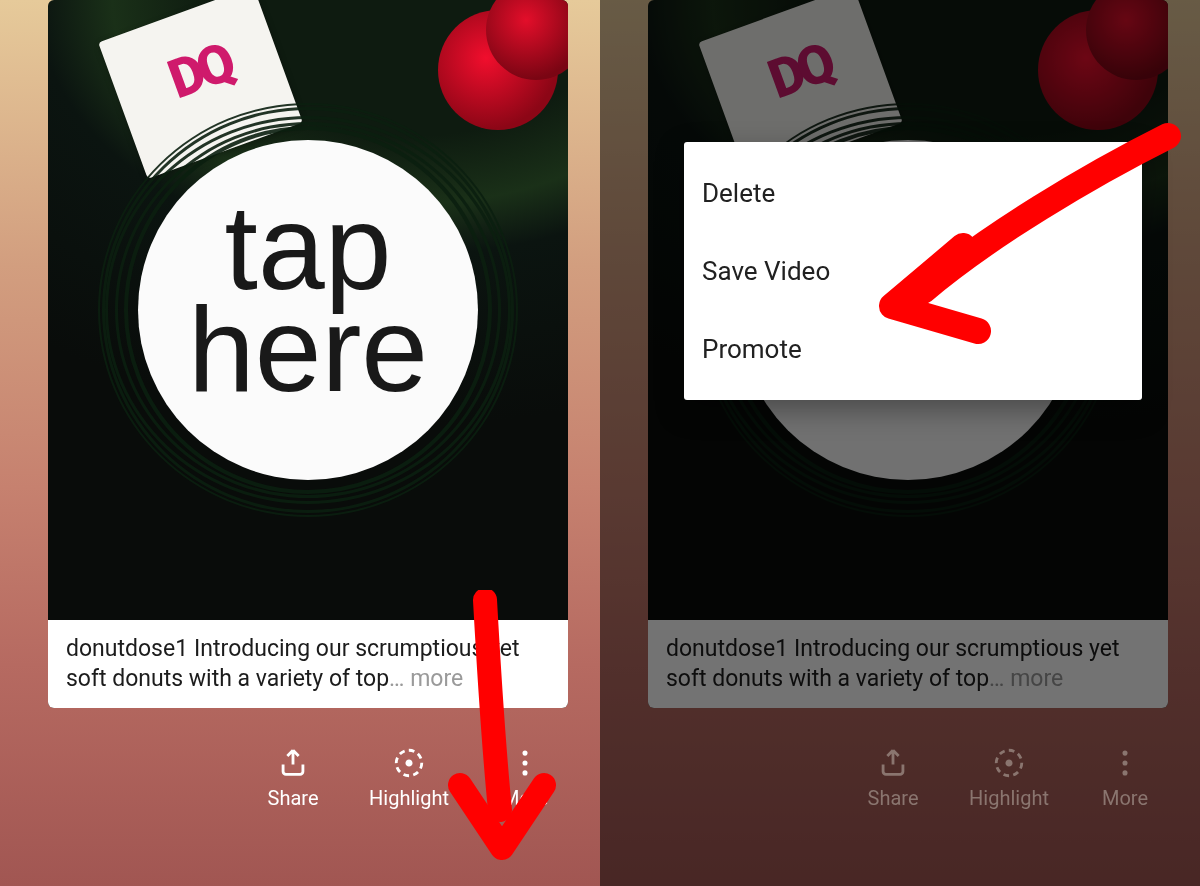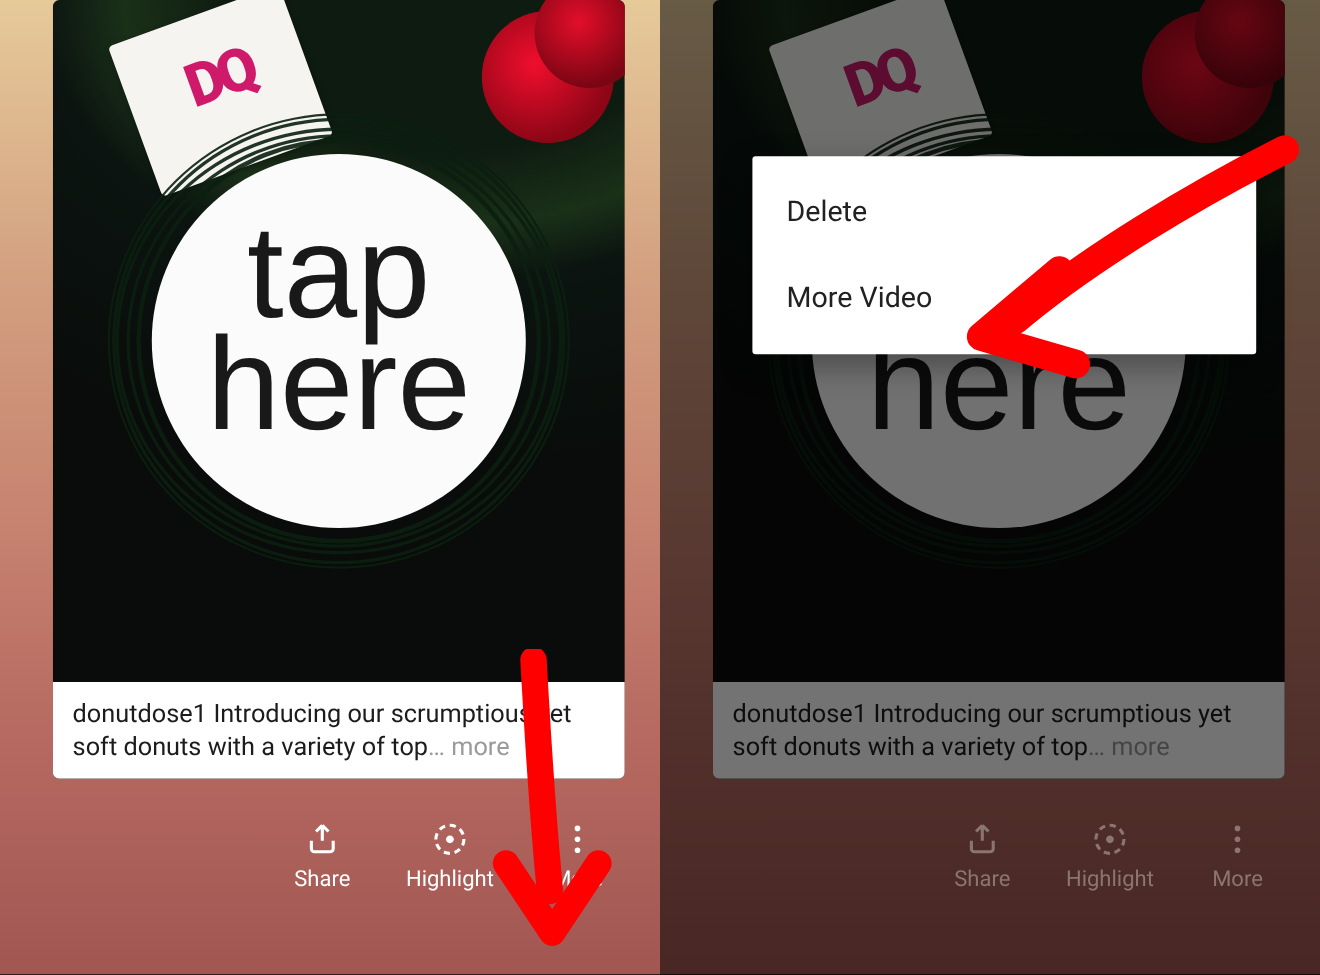--- a/index.html
+++ b/index.html
@@ -35,21 +35,21 @@
   .tb{display:flex;flex-direction:column;align-items:center;gap:6px;width:90px;cursor:pointer;}
   .tb .lbl{color:#fff;font-size:20px;}
   .tb svg{width:34px;height:34px;stroke:#fff;fill:none;stroke-width:2;}
   .panel.right .tb .lbl{color:#8a756f;}
   .panel.right .tb svg{stroke:#8a756f;}
   
   .arrowL{position:absolute;left:430px;top:590px;width:140px;height:290px;pointer-events:none;}
   .arrowL svg{width:100%;height:100%;}
   
   .menu{position:absolute;left:684px;top:142px;width:458px;background:#fff;border-radius:3px;box-shadow:0 10px 28px rgba(0,0,0,0.35);padding:12px 0;}
-  .menu .mi{padding:24px 31px;font-size:26px;color:#212121;cursor:pointer;}
+  .menu .mi{padding:24px 18px;font-size:26px;color:#212121;cursor:pointer;}
   
   .arrowR{position:absolute;left:868px;top:116px;width:320px;height:250px;pointer-events:none;}
   .arrowR svg{width:100%;height:100%;}
 </style>
 </head>
 <body>
 
 <div class="stage">
 
   <div class="panel left">
@@ -156,21 +156,22 @@
             <circle cx="12" cy="12" r="1.8" fill="#8a756f" stroke="none"></circle>
             <circle cx="12" cy="19" r="1.8" fill="#8a756f" stroke="none"></circle>
           </svg>
         <div class="lbl">More</div>
       </div>
     </div>
   </div>
 
   <div class="menu">
     <div class="mi">Delete</div>
-    <div class="mi">More Video</div>
+    <div class="mi">Save Video</div>
+    <div class="mi">Promote</div>
   </div>
 
   <div class="arrowR">
     <svg viewBox="0 0 320 250">
       <path d="M300 20 C 220 60, 120 120, 55 175" stroke="#ff0000" stroke-width="26" fill="none" stroke-linecap="round"></path>
       <path d="M95 130 L24 190 L110 215" stroke="#ff0000" stroke-width="26" fill="none" stroke-linecap="round" stroke-linejoin="round"></path>
     </svg>
   </div>
 
 </div>

